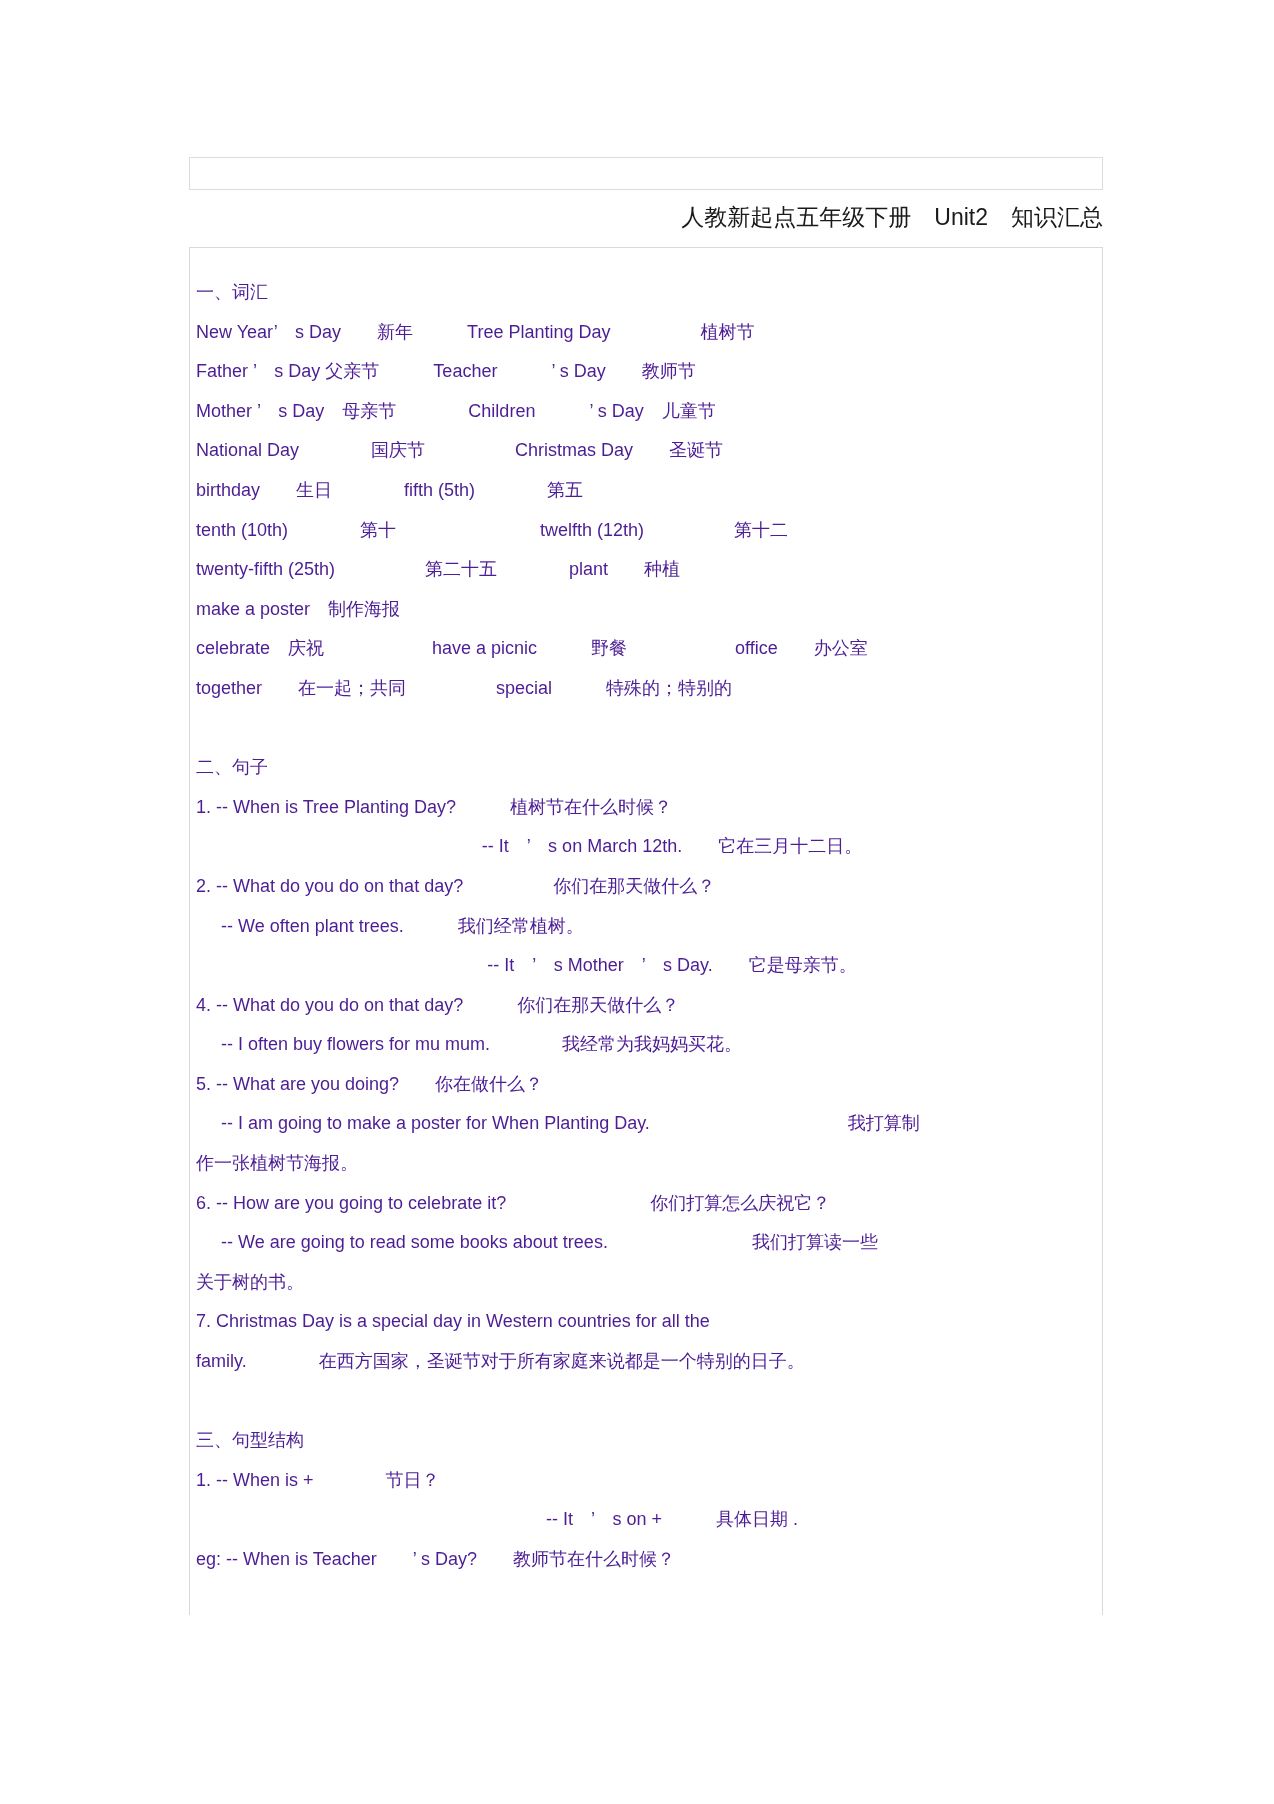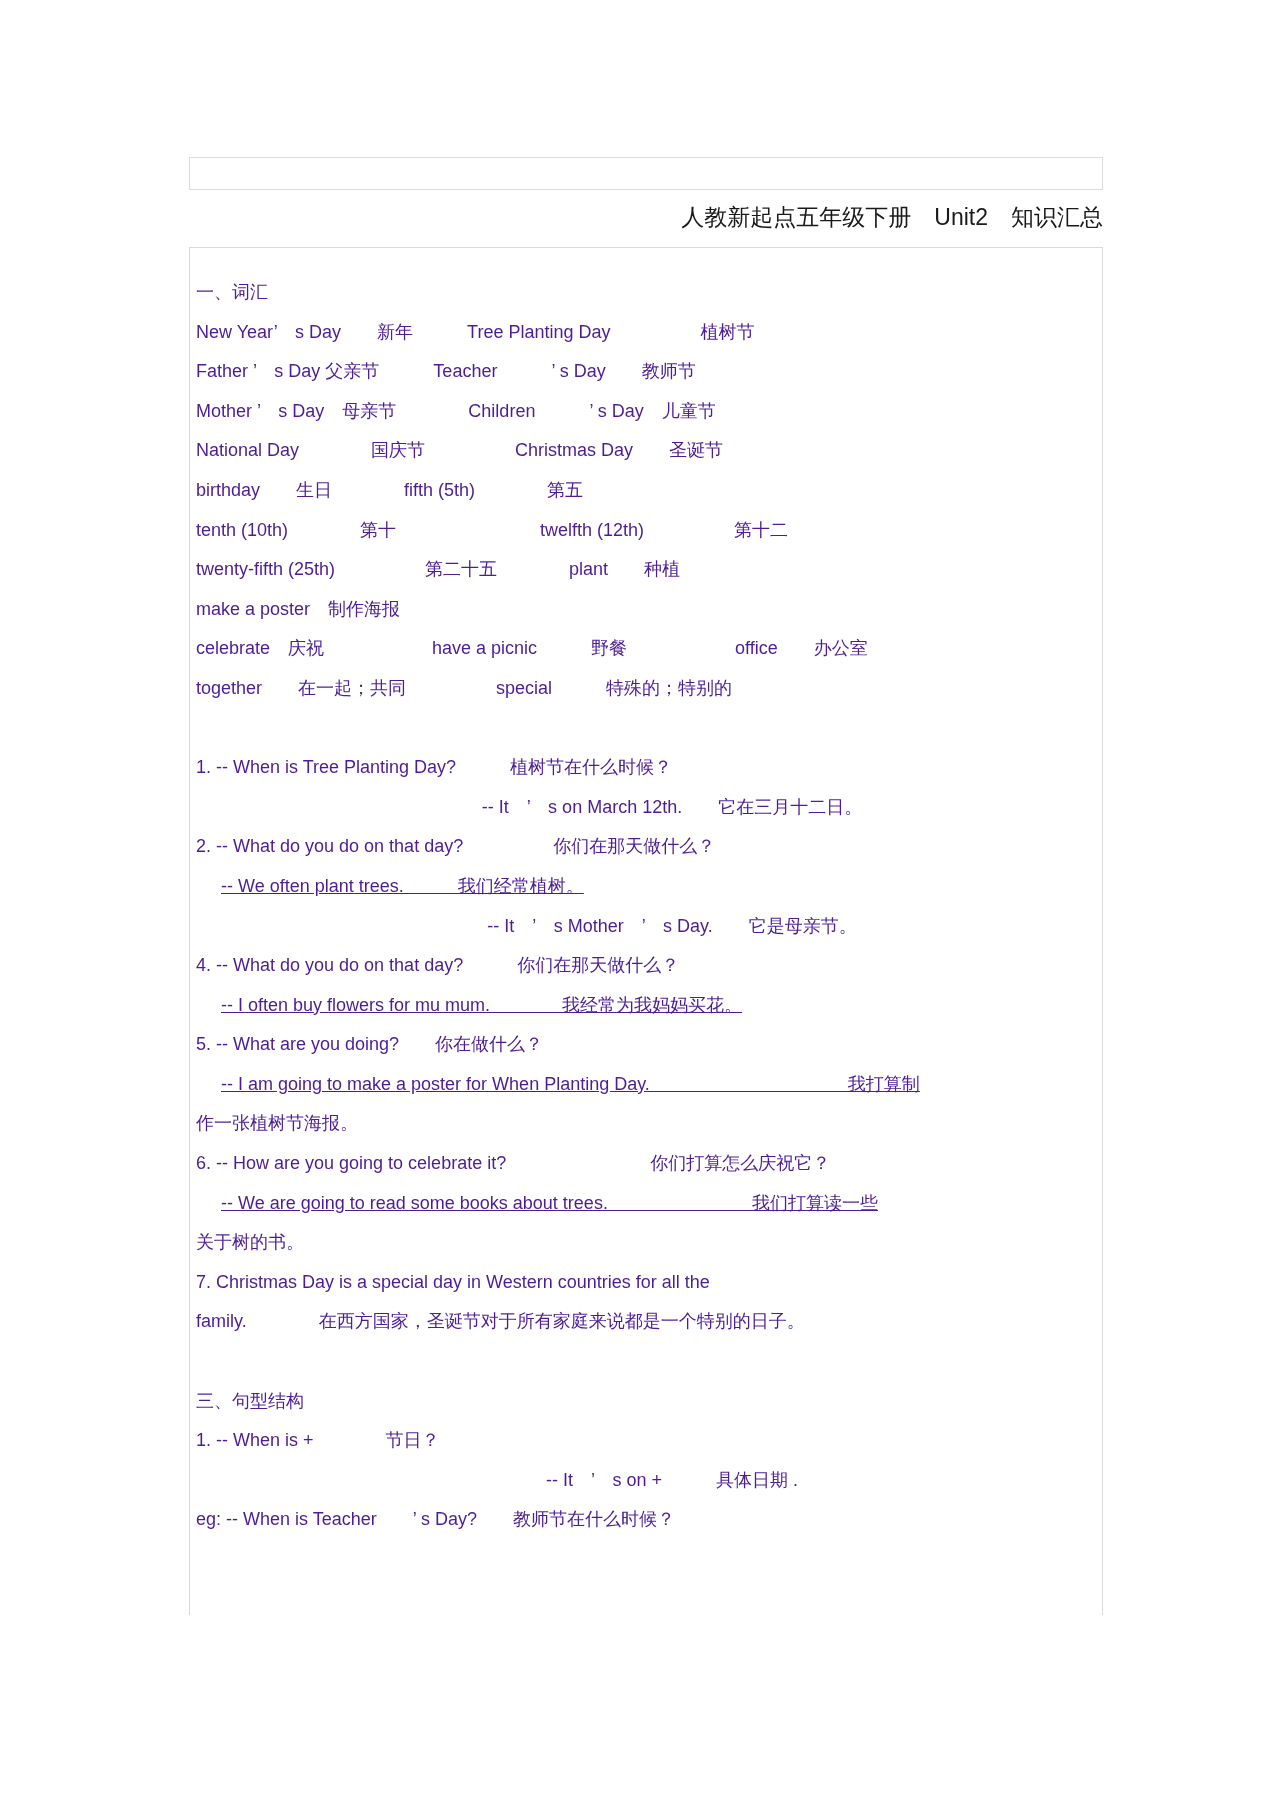--- a/index.html
+++ b/index.html
@@ -45,21 +45,21 @@
     padding: 25px 6px 0 6px;
     overflow: hidden;
   }
   .line {
     font-size: 18px;
     line-height: 39.6px;
     height: 39.6px;
     white-space: pre;
     color: #4c1d95;
   }
-  .indent-1 { padding-left: 25px; text-decoration: underline; }
+  .indent-1 { padding-left: 25px; }
   .indent-2 { padding-left: 52px; text-align: center; }
 </style>
 </head>
 <body>
 
 <div class="page">
   <div class="top-strip"></div>
   <div class="doc-title">人教新起点五年级下册　Unit2　知识汇总</div>
   <div class="content-box">
     <div id="doc-lines">
@@ -68,20 +68,21 @@
         <div class="line">Father ’　s Day 父亲节　　　Teacher　　　’ s Day　　教师节</div>
         <div class="line">Mother ’　s Day　母亲节　　　　Children　　　’ s Day　儿童节</div>
         <div class="line">National Day　　　　国庆节　　　　　Christmas Day　　圣诞节</div>
         <div class="line">birthday　　生日　　　　fifth (5th)　　　　第五</div>
         <div class="line">tenth (10th)　　　　第十　　　　　　　　twelfth (12th)　　　　　第十二</div>
         <div class="line">twenty-fifth (25th)　　　　　第二十五　　　　plant　　种植</div>
         <div class="line">make a poster　制作海报</div>
         <div class="line">celebrate　庆祝　　　　　　have a picnic　　　野餐　　　　　　office　　办公室</div>
         <div class="line">together　　在一起；共同　　　　　special　　　特殊的；特别的</div>
         <div class="line">&nbsp;</div>
+        <div class="line">二、句子</div>
         <div class="line">1. -- When is Tree Planting Day?　　　植树节在什么时候？</div>
         <div class="line indent-2">-- It　’　s on March 12th.　　它在三月十二日。</div>
         <div class="line">2. -- What do you do on that day?　　　　　你们在那天做什么？</div>
         <div class="line indent-1">-- We often plant trees.　　　我们经常植树。</div>
         <div class="line indent-2">-- It　’　s Mother　’　s Day.　　它是母亲节。</div>
         <div class="line">4. -- What do you do on that day?　　　你们在那天做什么？</div>
         <div class="line indent-1">-- I often buy flowers for mu mum.　　　　我经常为我妈妈买花。</div>
         <div class="line">5. -- What are you doing?　　你在做什么？</div>
         <div class="line indent-1">-- I am going to make a poster for When Planting Day.　　　　　　　　　　　我打算制</div>
         <div class="line">作一张植树节海报。</div>

